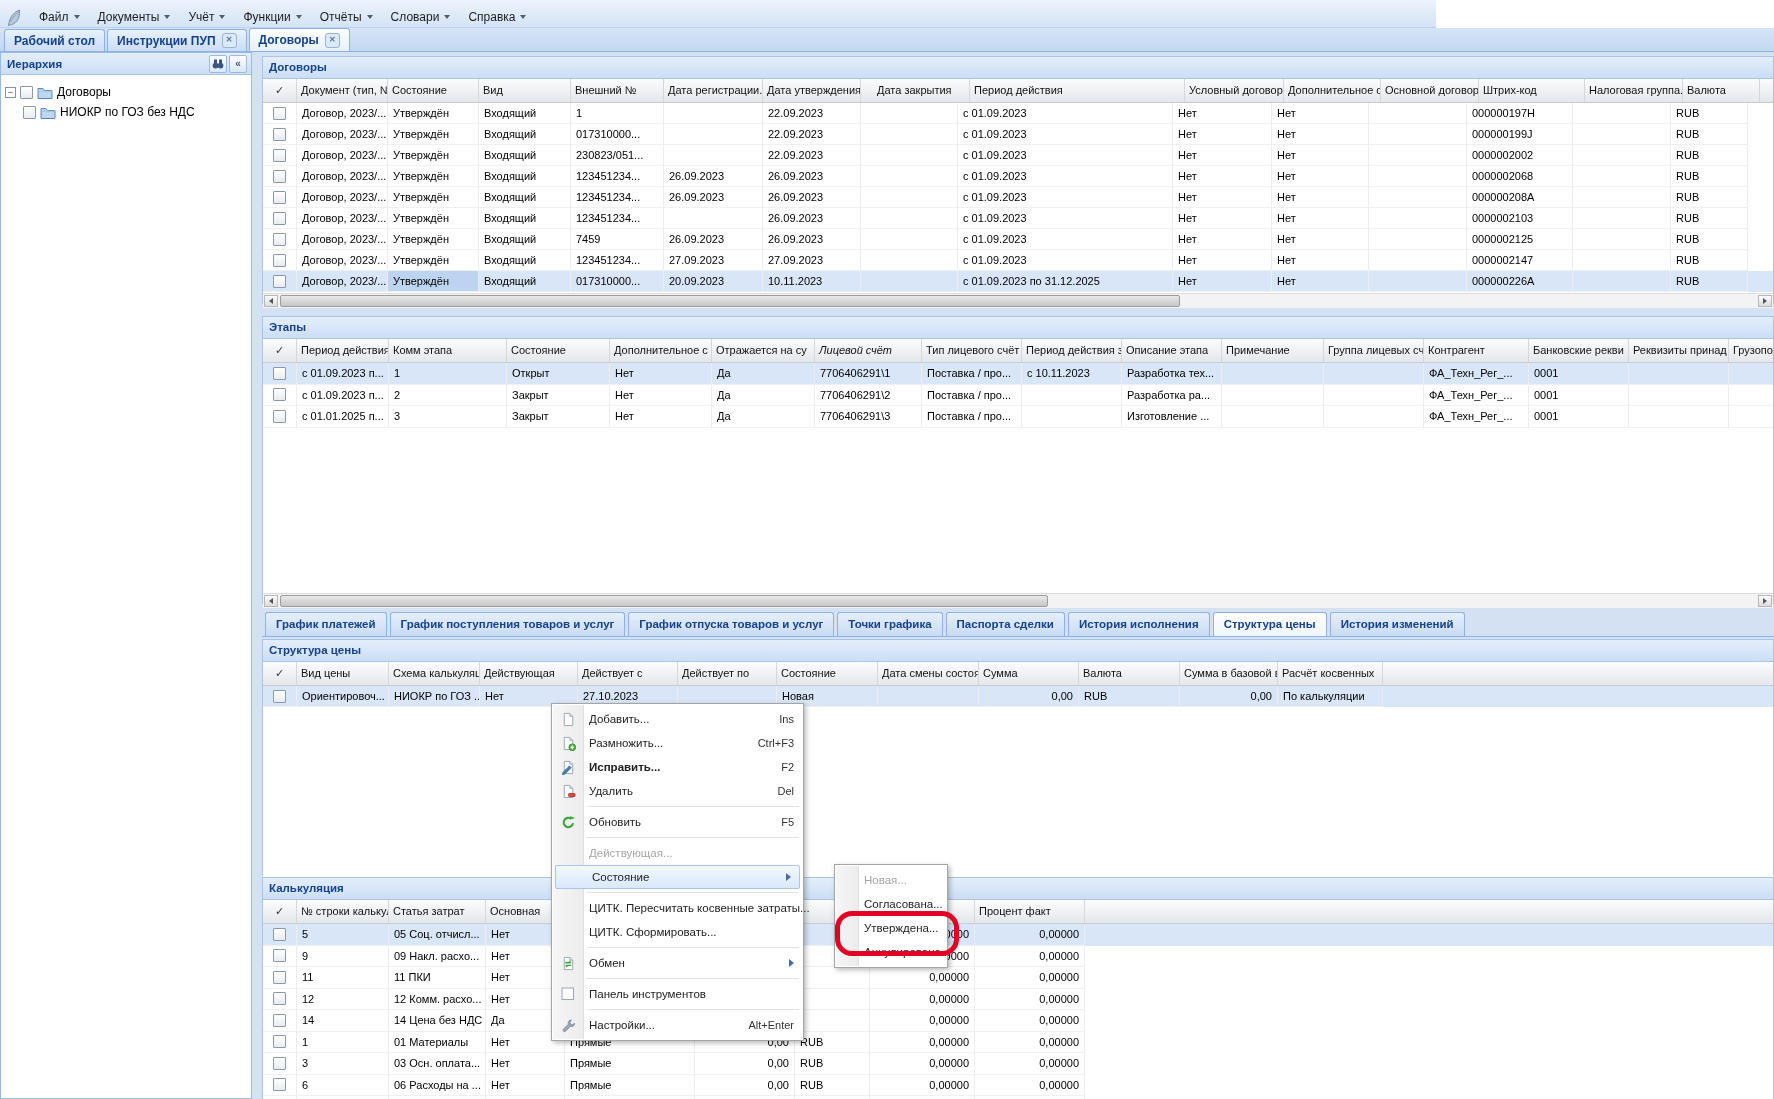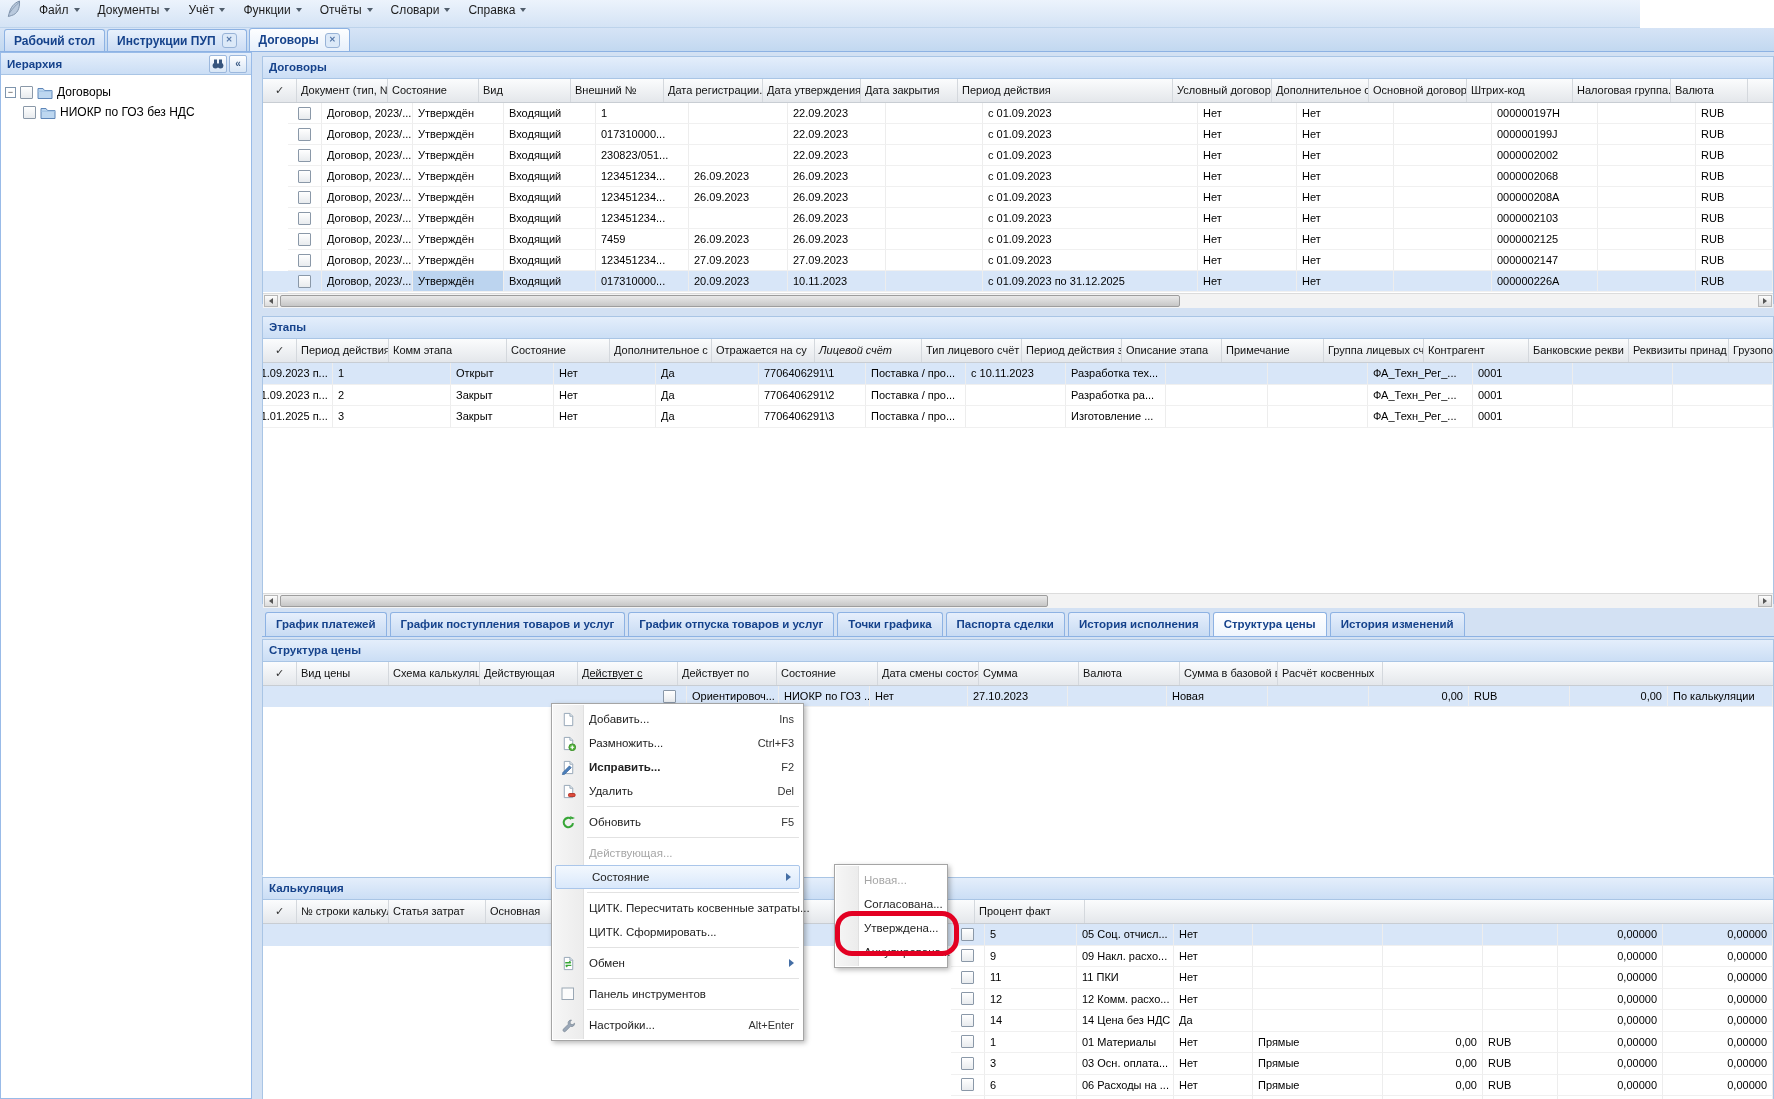--- a/index.html
+++ b/index.html
@@ -1,21 +1,21 @@
 <!DOCTYPE html>
 <html><head>
 <meta charset="utf-8">
 <style>
   html,body{margin:0;padding:0;}
   body{width:1774px;height:1099px;position:relative;overflow:hidden;background:#fff;
        font-family:"Liberation Sans",sans-serif;}
   
-  .menubar{position:absolute;left:0;top:0;width:1640px;height:28px;box-sizing:border-box;
+  .menubar{position:absolute;left:0;top:0;width:1436px;height:28px;box-sizing:border-box;
     background:linear-gradient(#ecf3fc,#d4e3f5);border-bottom:1px solid #bdd3eb;
-    display:flex;align-items:flex-start;padding-left:6px;}
+    display:flex;align-items:flex-end;padding-left:6px;}
   .logo{display:flex;align-items:center;margin-right:8px;}
   .mb-item{display:flex;align-items:center;gap:5px;padding:3px 9px;font-size:12px;color:#1d1d1d;cursor:default;}
   .caret{width:0;height:0;border-left:3.5px solid transparent;border-right:3.5px solid transparent;border-top:4px solid #505d6b;}
   
   .tabstrip{position:absolute;left:0;top:28px;width:1774px;height:24px;box-sizing:border-box;
     background:linear-gradient(#d6e4f6,#c2d8f0);border-bottom:1px solid #8db2e3;
     display:flex;align-items:flex-end;padding-left:3px;}
   .tab{display:flex;align-items:center;gap:6px;height:22px;margin:0 1px;padding:0 9px;box-sizing:border-box;
     border:1px solid #8db2e3;border-bottom:none;border-radius:3px 3px 0 0;
     background:linear-gradient(#e8f1fc,#cbdcf4);font-size:12px;font-weight:bold;color:#15428b;white-space:nowrap;}
@@ -41,21 +41,21 @@
   
   .main{position:absolute;left:262px;top:52px;width:1512px;height:1047px;background:#d3e1f3;}
   .block{position:absolute;left:0;width:1512px;background:#fff;border:1px solid #a9c5e5;box-sizing:border-box;}
   .panel-title{height:21px;background:linear-gradient(#e4eefb,#cbdef5);border-bottom:1px solid #a9c5e5;
     font-weight:bold;font-size:11.5px;color:#15428b;line-height:20px;padding-left:6px;}
   .ghead{display:flex;height:23px;background:linear-gradient(#fbfcfd,#e4e7eb);border-bottom:1px solid #c8cdd3;overflow:hidden;}
   .gh{box-sizing:border-box;border-right:1px solid #d4d8dd;font-size:11px;color:#111;line-height:22px;
     padding:0 4px;white-space:nowrap;overflow:hidden;flex-shrink:0;}
   .gh.gcheck{text-align:center;padding:0;color:#333;}
   .gbody{position:relative;background:#fff;overflow:hidden;}
-  .grow{display:flex;box-sizing:border-box;justify-content:flex-end;}
+  .grow{display:flex;box-sizing:border-box;}
   .grow.sel{background:#d8e6f8;}
   .gc{box-sizing:border-box;border-right:1px solid #ededed;border-bottom:1px solid #f0f0f0;
     font-size:11px;color:#000;padding:0 5px;white-space:nowrap;overflow:hidden;flex-shrink:0;}
   .gc.num{text-align:right;}
   .gc.focus{background:#bcd4ef;}
   .gcheck-cell{display:flex;align-items:center;justify-content:center;padding:0;}
   
   .hscroll{height:14px;background:#f3f3f3;border-top:1px solid #dcdcdc;position:relative;}
   .sb-btn{position:absolute;top:1px;width:14px;height:12px;box-sizing:border-box;
     background:linear-gradient(#fdfdfd,#dcdcdc);border:1px solid #b8b8b8;display:flex;align-items:center;justify-content:center;}
@@ -194,21 +194,21 @@
     <div class="panel-title">Договоры</div>
     <div>
         <div class="ghead">
           <div class="gh gcheck" style="width: 34px;">✓</div>
           <div class="gh" style="width: 91px;">Документ (тип, №</div>
           <div class="gh" style="width: 91px;">Состояние</div>
           <div class="gh" style="width: 92px;">Вид</div>
           <div class="gh" style="width: 93px;">Внешний №</div>
           <div class="gh" style="width: 99px;">Дата регистрации.</div>
           <div class="gh" style="width: 98px;">Дата утверждения</div>
-          <div class="gh" style="width: 97px;">Дата закрытия</div>
+          <div class="gh" style="width: 97px; margin-left: 12px;">Дата закрытия</div>
           <div class="gh" style="width: 215px;">Период действия</div>
           <div class="gh" style="width: 99px;">Условный договор</div>
           <div class="gh" style="width: 97px;">Дополнительное с</div>
           <div class="gh" style="width: 98px;">Основной договор</div>
           <div class="gh" style="width: 106px;">Штрих-код</div>
           <div class="gh" style="width: 98px;">Налоговая группа.</div>
           <div class="gh" style="width: 77px;">Валюта</div>
         </div>
         <div class="gbody" style="height: 190px;">
           <div class="grow" style="height: 21px;">
@@ -502,21 +502,21 @@
     </div>
 
   <div class="block" style="top:587px;height:236px;">
     <div class="panel-title">Структура цены</div>
     <div>
         <div class="ghead">
           <div class="gh gcheck" style="width: 34px;">✓</div>
           <div class="gh" style="width: 92px;">Вид цены</div>
           <div class="gh" style="width: 91px;">Схема калькуляци</div>
           <div class="gh" style="width: 98px;">Действующая</div>
-          <div class="gh" style="width: 100px; text-decoration: underline;">Действует с</div>
+          <div class="gh" style="width: 100px;">Действует с</div>
           <div class="gh" style="width: 99px;">Действует по</div>
           <div class="gh" style="width: 101px;">Состояние</div>
           <div class="gh" style="width: 101px;">Дата смены состоя</div>
           <div class="gh" style="width: 100px;">Сумма</div>
           <div class="gh" style="width: 101px;">Валюта</div>
           <div class="gh" style="width: 98px;">Сумма в базовой в</div>
           <div class="gh" style="width: 105px;">Расчёт косвенных</div>
         </div>
         <div class="gbody" style="height: 192px;">
           <div class="grow sel" style="height: 21px;">

